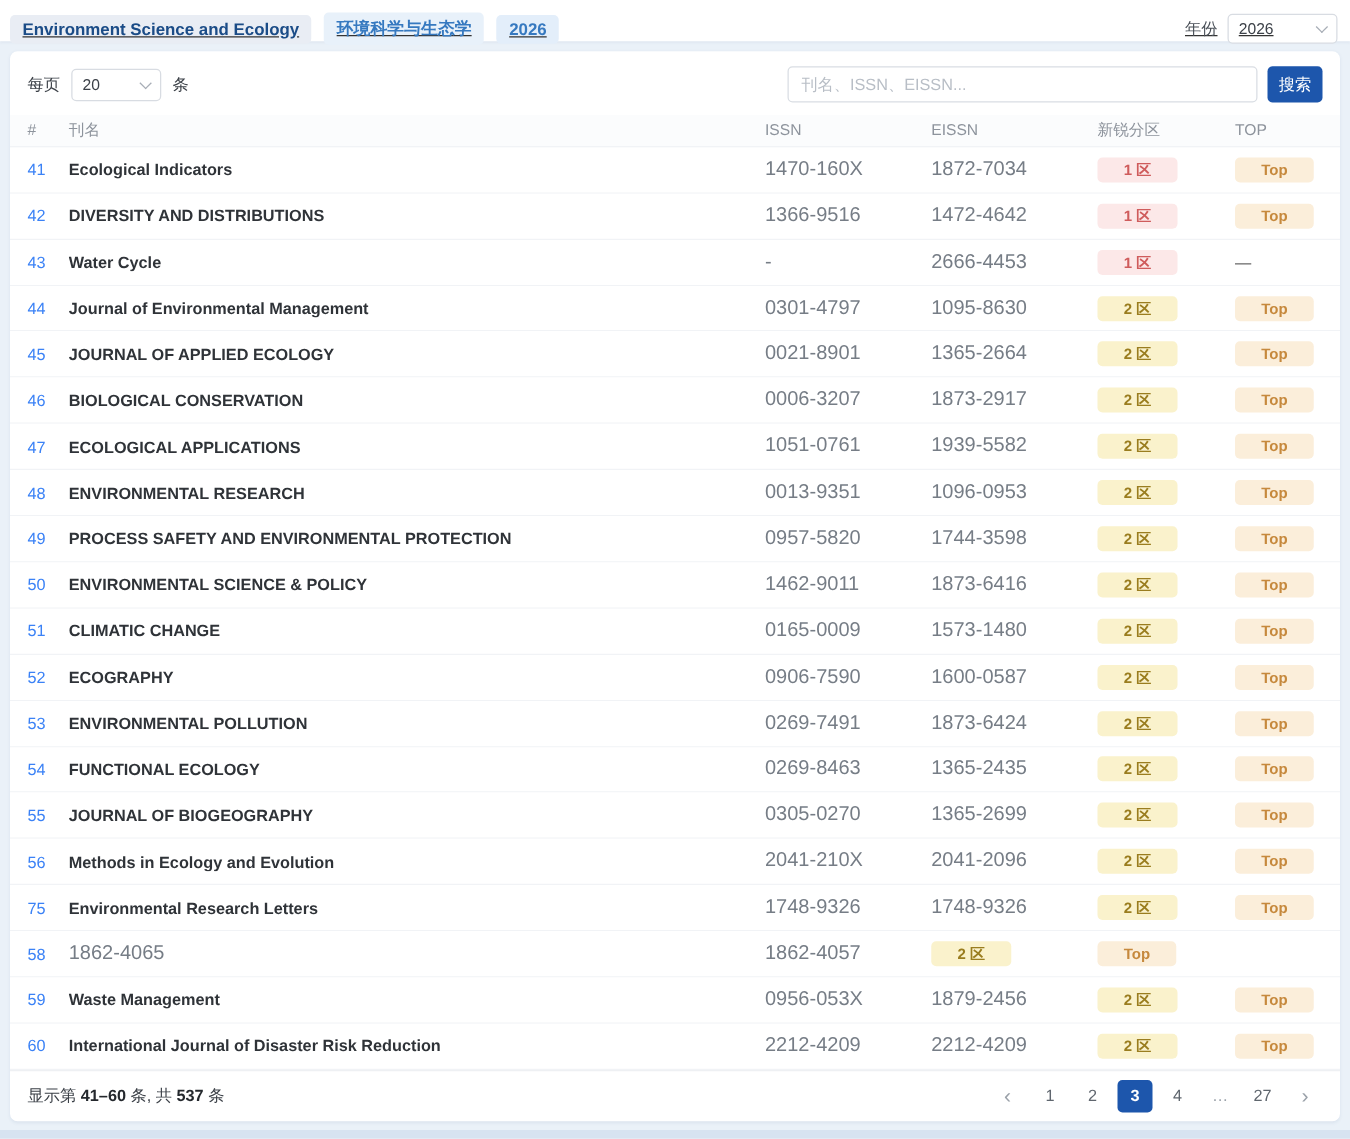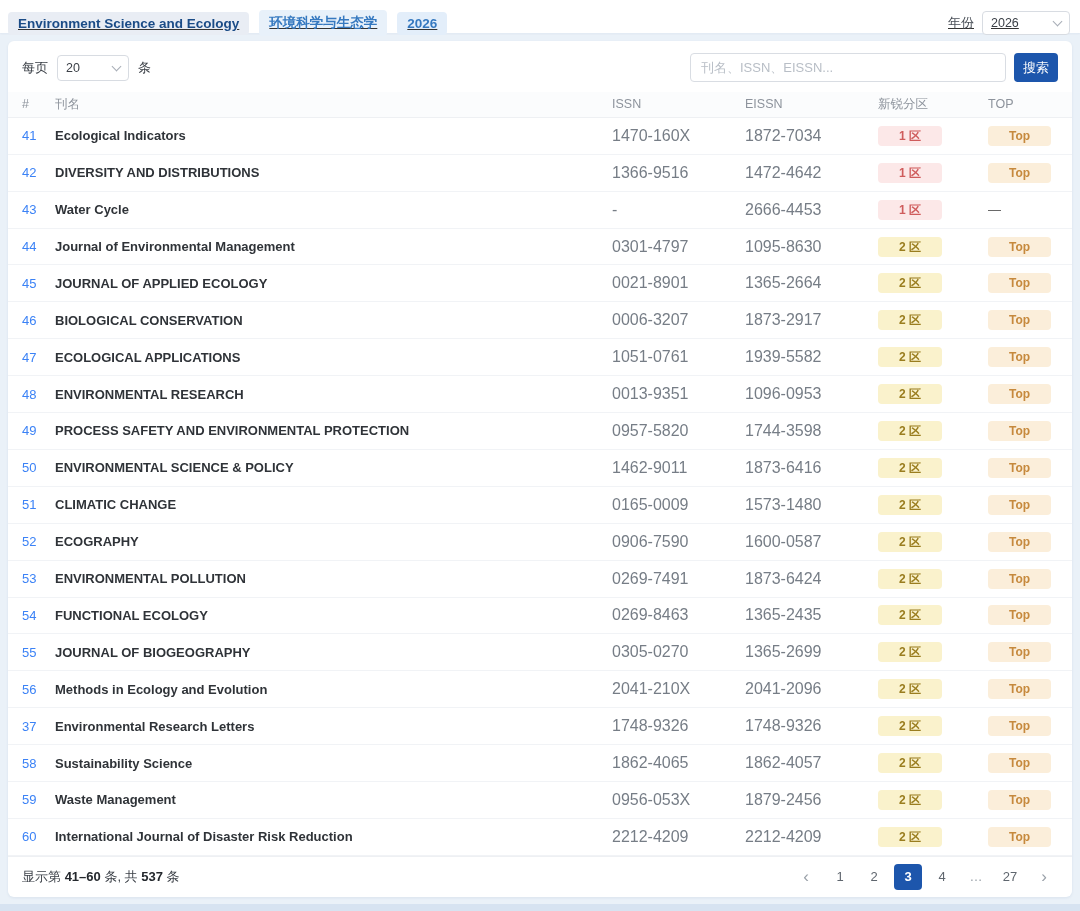--- a/index.html
+++ b/index.html
@@ -46,21 +46,21 @@
     display:flex; flex-direction:column;
   }
   .controls {
     display:flex; align-items:center; justify-content:space-between;
     padding:12px 14px 10px 14px;
   }
   .per-page { display:flex; align-items:center; gap:9px; color:#3c4148; font-size:13px; }
   .pp-select { width:72px; height:26px; }
   .search { display:flex; align-items:center; gap:8px; }
   .search-input {
-    width:316px; height:29px; border:1px solid #d9dde3; border-radius:4px;
+    width:376px; height:29px; border:1px solid #d9dde3; border-radius:4px;
     padding:0 10px; font-size:13px; color:#333; outline:none;
     font-family:"Liberation Sans","DejaVu Sans",sans-serif;
   }
   .search-input::placeholder { color:#b8bec6; }
   .search-btn {
     height:29px; padding:0 9px; border:none; border-radius:4px;
     background:var(--accent,#1d56ac); color:#fff; font-size:13px; cursor:pointer;
     font-family:"Liberation Sans","DejaVu Sans",sans-serif;
   }
   
@@ -292,31 +292,30 @@
   <div class="grid-row trow">
     <span class="cell-num">56</span>
     <span class="cell-name">Methods in Ecology and Evolution</span>
     <span class="cell-issn">2041-210X</span>
     <span class="cell-eissn">2041-2096</span>
     <span><span class="badge zone-2">2 区</span></span>
     <span><span class="badge top-badge">Top</span></span>
   </div>
 
   <div class="grid-row trow">
-    <span class="cell-num">37</span>
+    <span class="cell-num">75</span>
     <span class="cell-name">Environmental Research Letters</span>
     <span class="cell-issn">1748-9326</span>
     <span class="cell-eissn">1748-9326</span>
     <span><span class="badge zone-2">2 区</span></span>
     <span><span class="badge top-badge">Top</span></span>
   </div>
 
   <div class="grid-row trow">
     <span class="cell-num">58</span>
-    <span class="cell-name">Sustainability Science</span>
     <span class="cell-issn">1862-4065</span>
     <span class="cell-eissn">1862-4057</span>
     <span><span class="badge zone-2">2 区</span></span>
     <span><span class="badge top-badge">Top</span></span>
   </div>
 
   <div class="grid-row trow">
     <span class="cell-num">59</span>
     <span class="cell-name">Waste Management</span>
     <span class="cell-issn">0956-053X</span>

